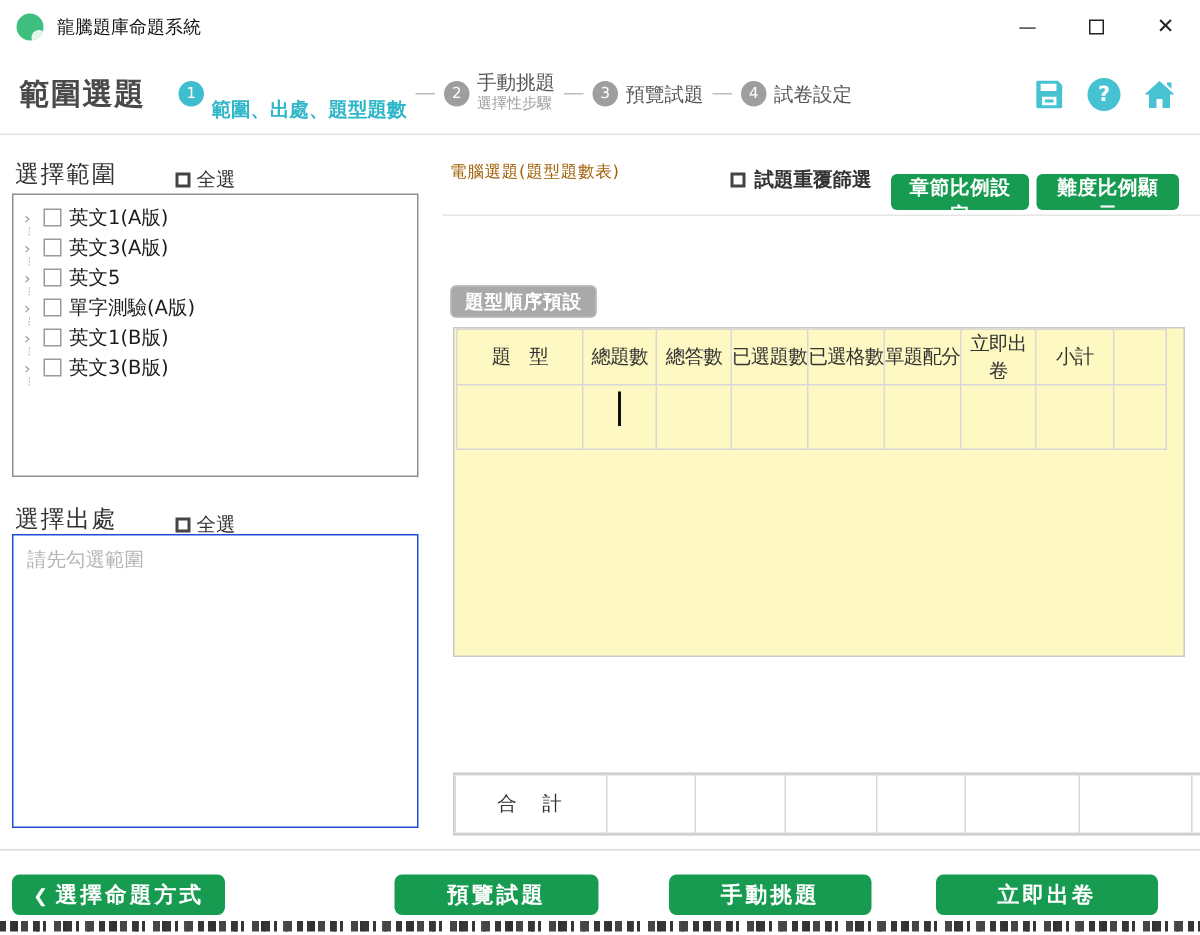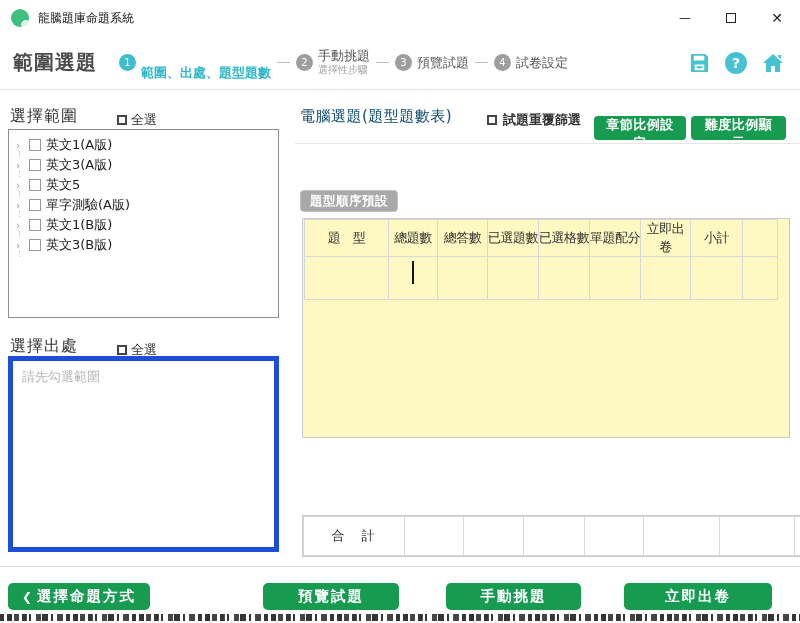--- a/index.html
+++ b/index.html
@@ -37,25 +37,25 @@
   .section-heading { position:absolute; font-size:16px; color:#333; letter-spacing:1px; }
   .select-all { position:absolute; display:flex; align-items:center; gap:4px; cursor:pointer; }
   .cb-sm { width:10px; height:10px; border:2px solid #444; display:inline-block; background:#fff; }
   .select-all span.lbl { font-size:13px; color:#333; }
   .tree-box { position:absolute; left:8px; top:129px; width:271px; height:189px; border:1px solid #8f8f8f; background:#fff; padding-top:5px; overflow:hidden; }
   .tree-item { display:flex; align-items:center; height:20px; padding-left:7px; cursor:pointer; position:relative; }
   .expander { width:10px; font-size:11px; color:#9a9a9a; line-height:1; }
   .tree-item::after { content:""; position:absolute; left:10px; top:16px; height:6px; border-left:1px dotted #c4c4c4; }
   .cb-tree { width:12px; height:12px; border:1px solid #9a9a9a; background:#fff; margin:0 5px 0 3px; flex:0 0 auto; }
   .tree-label { font-size:13px; color:#1c1c1c; white-space:nowrap; }
-  .source-box { position:absolute; left:8px; top:356px; width:271px; height:196px; border:5px solid #1d4ed8; background:#fff; padding:7px 9px; }
+  .source-box { position:absolute; left:8px; top:356px; width:271px; height:196px; border:1px solid #1d4ed8; background:#fff; padding:7px 9px; }
   .placeholder { font-size:13px; color:#b5b5b5; }
 
   
-  .rp-title { position:absolute; left:300px; top:107px; font-size:15px; color:#0c4a6e; letter-spacing:.5px; }
+  .rp-title { position:absolute; left:300px; top:107px; font-size:11px; color:#a16207; letter-spacing:.5px; }
   .dup-filter { position:absolute; left:487px; top:111px; display:flex; align-items:center; gap:6px; cursor:pointer; }
   .dup-filter .lbl { font-size:13px; font-weight:700; color:#333; }
   .btn-green-sm { position:absolute; top:116px; height:24px; background:#169b50; color:#fff; border:none; border-radius:4px; font-size:13px; font-weight:700; padding:0 8px; cursor:pointer; font-family:inherit; letter-spacing:.5px; }
   .rp-divider { position:absolute; left:295px; top:143px; width:505px; height:1px; background:#e6e6e6; }
   .preset-btn { position:absolute; left:300px; top:190px; height:22px; background:#a9a9a9; color:#fff; border:1px solid #c2c2c2; border-radius:4px; font-size:12.5px; font-weight:700; padding:0 9px; cursor:pointer; font-family:inherit; letter-spacing:.5px;text-align:center; }
 
   .table-container { position:absolute; left:302px; top:218px; width:488px; height:220px; border:1px solid #c9c9c9; background:#fef9c3; }
   table.qtable { border-collapse:collapse; position:absolute; left:1px; top:0px; }
   table.qtable th, table.qtable td { border:1px solid #d8d8d8; font-size:13px; color:#333; font-weight:400; text-align:center; padding:0; }
   table.qtable th { height:37px; letter-spacing:-0.5px; }

